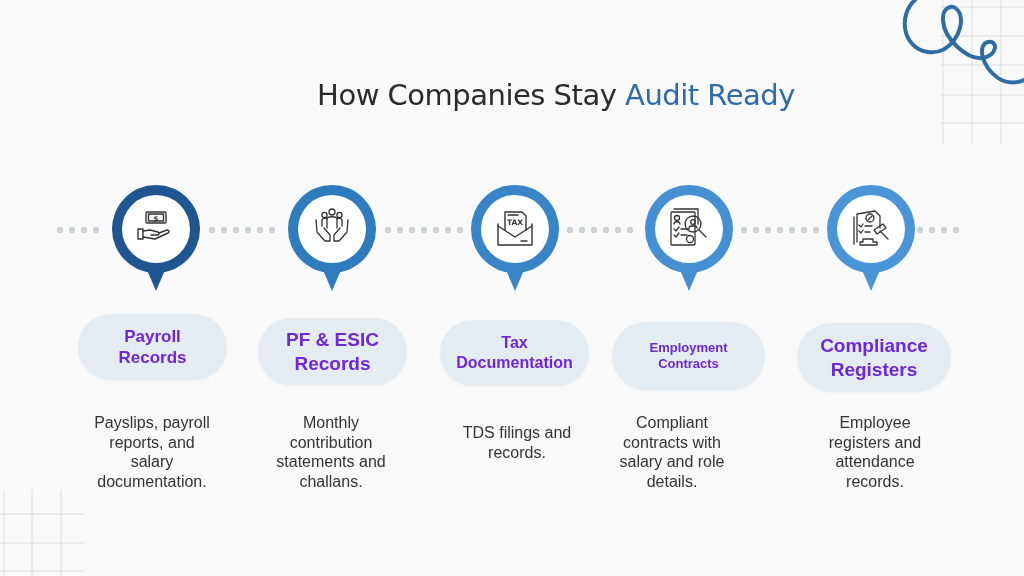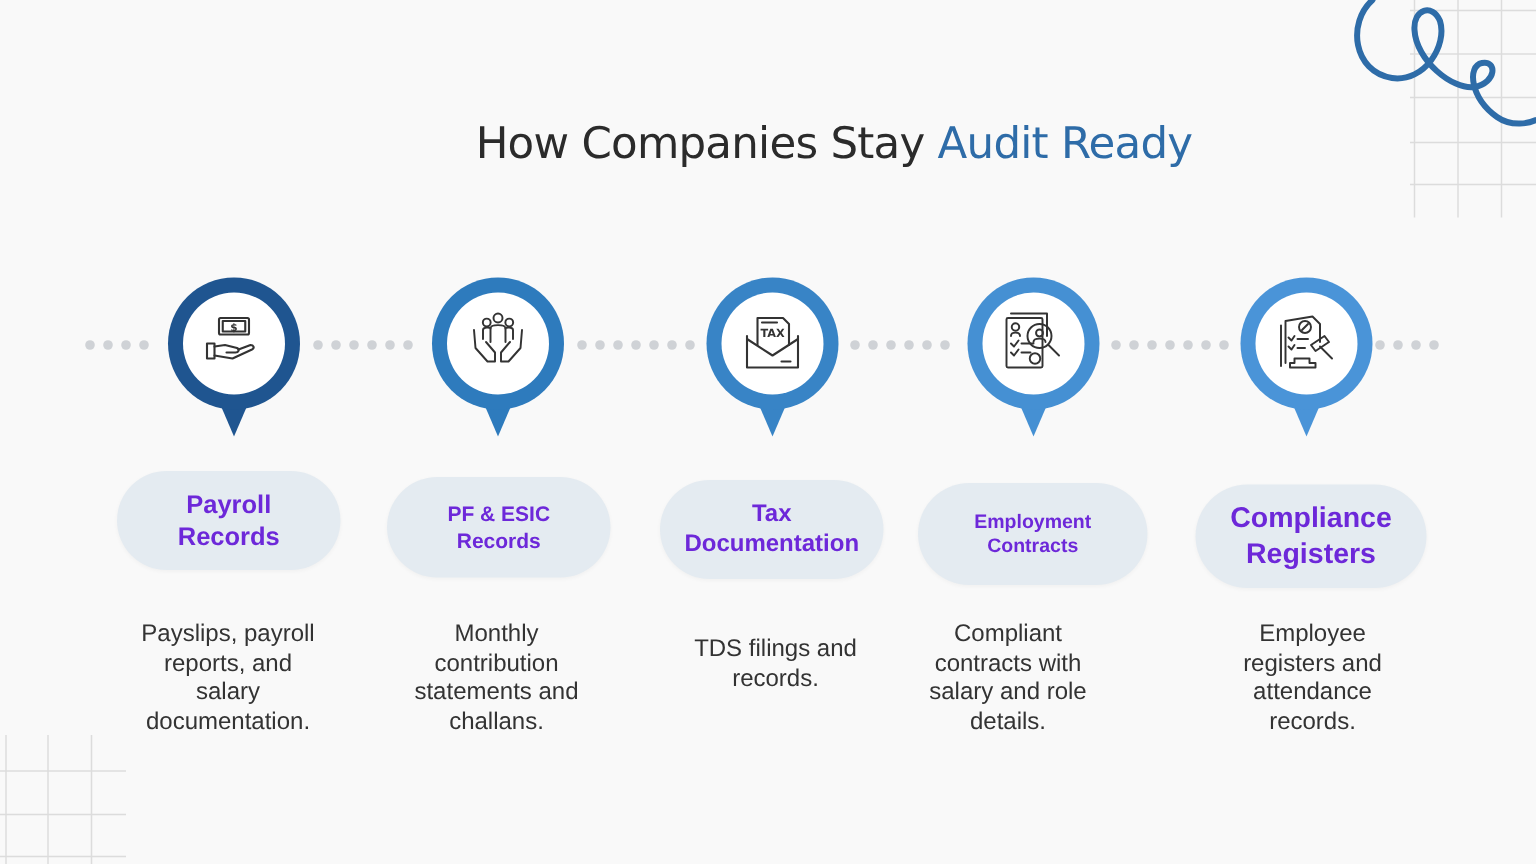--- a/index.html
+++ b/index.html
@@ -189,21 +189,21 @@
     <path d="M 55 47 L 63 55"></path>
   </g>
 </svg>
 
 <div class="pill" style="left:78px;top:314px;width:149px;height:66px;font-size:17px;">
   <div>
       <div>Payroll</div>
       <div>Records</div>
     </div>
 </div>
-<div class="pill" style="left:258px;top:318px;width:149px;height:67px;font-size:14px;">
+<div class="pill" style="left:258px;top:318px;width:149px;height:67px;font-size:19px;">
   <div>
       <div>PF &amp; ESIC</div>
       <div>Records</div>
     </div>
 </div>
 <div class="pill" style="left:440px;top:320px;width:149px;height:66px;font-size:16px;">
   <div>
       <div>Tax</div>
       <div>Documentation</div>
     </div>

